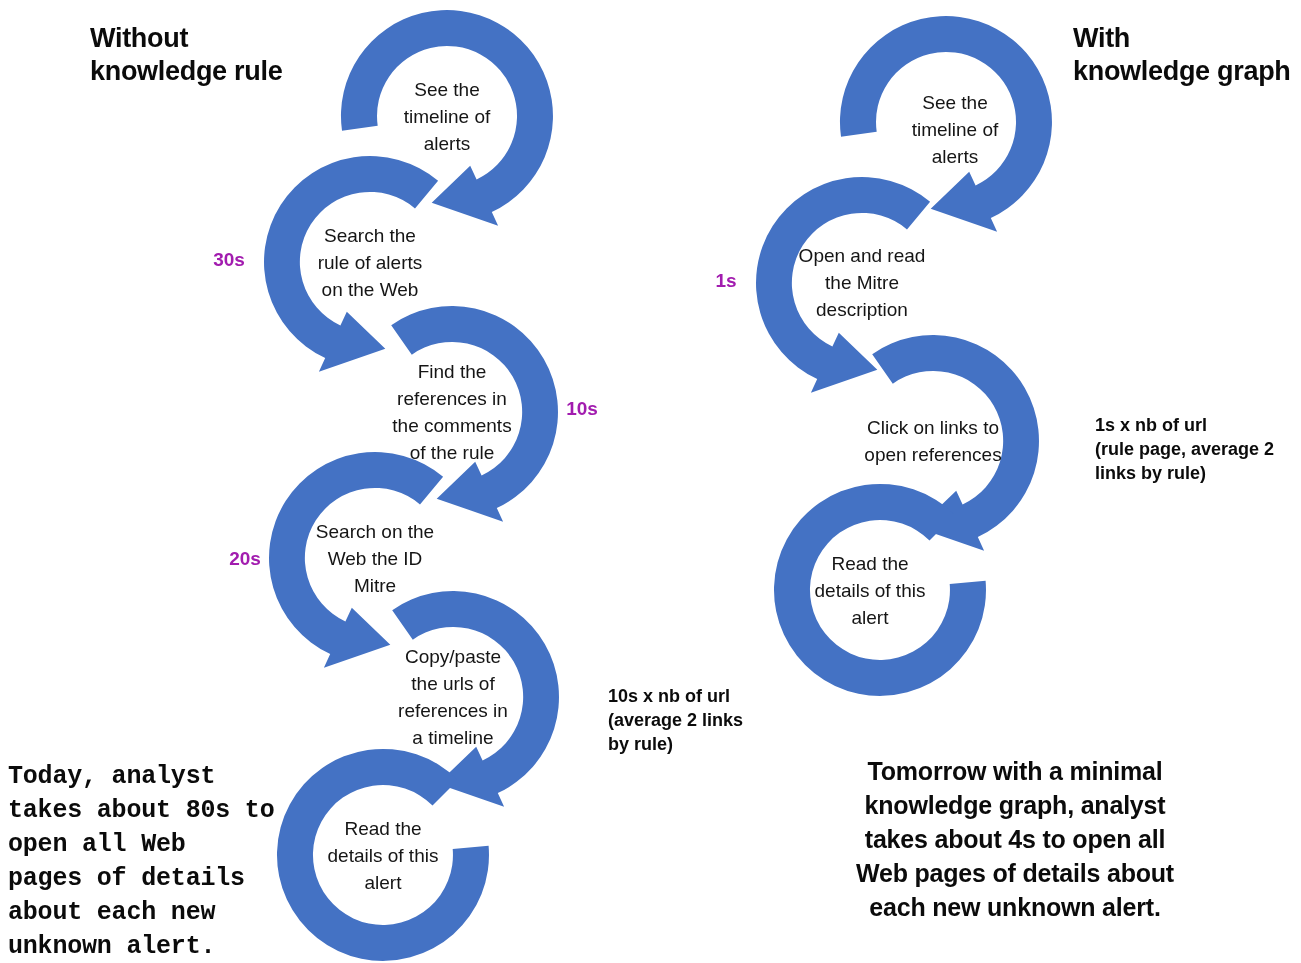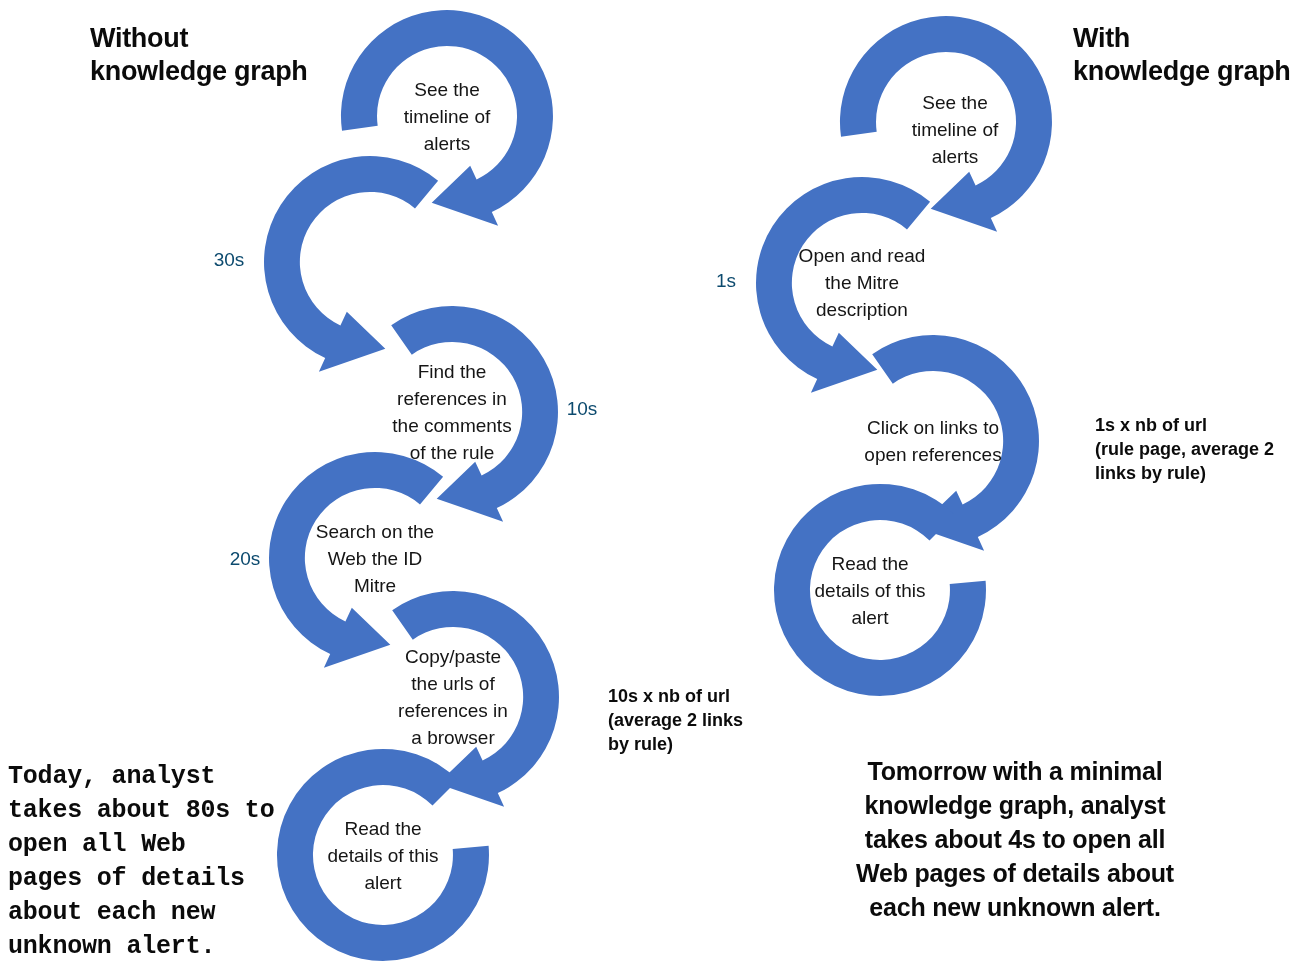--- a/index.html
+++ b/index.html
@@ -18,23 +18,23 @@
     width:180px;
     text-align:center;
     font-size:19px;
     line-height:27px;
     font-weight:400;
     white-space:pre-line;
     color:#151515;
   }
   .time{
     font-size:19px;
-    font-weight:400;
+    font-weight:700;
     white-space:nowrap;
-    color:#0c4a6e;
+    color:#a21caf;
   }
   .time-block{
     font-size:18px;
     font-weight:700;
     line-height:24px;
     white-space:pre-line;
     color:#0b0b0b;
   }
   .title{
     font-size:27px;
@@ -65,38 +65,41 @@
       <path d="M443.1 476.8 A106 106 0 1 0 330.2 654.1 L323.9 667.7 L390.3 644.7 L351.8 607.8 L345.4 621.4 A70 70 0 1 1 420.0 504.4 Z" fill="#4472C4"></path>
       <path d="M392.2 610.2 A106 106 0 1 1 497.8 793.1 L504.1 806.7 L437.7 783.7 L476.2 746.8 L482.6 760.4 A70 70 0 1 0 412.8 639.7 Z" fill="#4472C4"></path>
       <path d="M488.6 845.8 A106 106 0 1 1 458.0 780.0 L432.5 805.5 A70 70 0 1 0 452.7 848.9 Z" fill="#4472C4"></path>
       <path d="M841.0 136.8 A106 106 0 1 1 990.8 218.1 L997.1 231.7 L930.7 208.7 L969.2 171.8 L975.6 185.4 A70 70 0 1 0 876.7 131.7 Z" fill="#4472C4"></path>
       <path d="M930.1 201.8 A106 106 0 1 0 817.2 379.1 L810.9 392.7 L877.3 369.7 L838.8 332.8 L832.4 346.4 A70 70 0 1 1 907.0 229.4 Z" fill="#4472C4"></path>
       <path d="M872.2 354.2 A106 106 0 1 1 977.8 537.1 L984.1 550.7 L917.7 527.7 L956.2 490.8 L962.6 504.4 A70 70 0 1 0 892.8 383.7 Z" fill="#4472C4"></path>
       <path d="M985.6 580.8 A106 106 0 1 1 955.0 515.0 L929.5 540.5 A70 70 0 1 0 949.7 583.9 Z" fill="#4472C4"></path>
     </svg>
 
   <div class="abs title" style="left:90px;top:22px;width:280px;">Without
-knowledge graph</div>
+knowledge rule</div>
   <div class="abs title" style="left:1073px;top:22px;width:225px;">With
 knowledge graph</div>
 
   <div class="abs center node" style="left:447px;top:116px;">See the
 timeline of
 alerts</div>
+  <div class="abs center node" style="left:370px;top:262px;">Search the
+rule of alerts
+on the Web</div>
   <div class="abs center node" style="left:452px;top:412px;">Find the
 references in
 the comments
 of the rule</div>
   <div class="abs center node" style="left:375px;top:558px;">Search on the
 Web the ID
 Mitre</div>
   <div class="abs center node" style="left:453px;top:697px;">Copy/paste
 the urls of
 references in
-a browser</div>
+a timeline</div>
   <div class="abs center node" style="left:383px;top:855px;">Read the
 details of this
 alert</div>
 
   <div class="abs center time" style="left:229px;top:260px;">30s</div>
   <div class="abs center time" style="left:582px;top:409px;">10s</div>
   <div class="abs center time" style="left:245px;top:559px;">20s</div>
   <div class="abs time-block" style="left:572px;top:684px;width:170px;margin-left:36px;">10s x nb of url
 (average 2 links
 by rule)</div>

